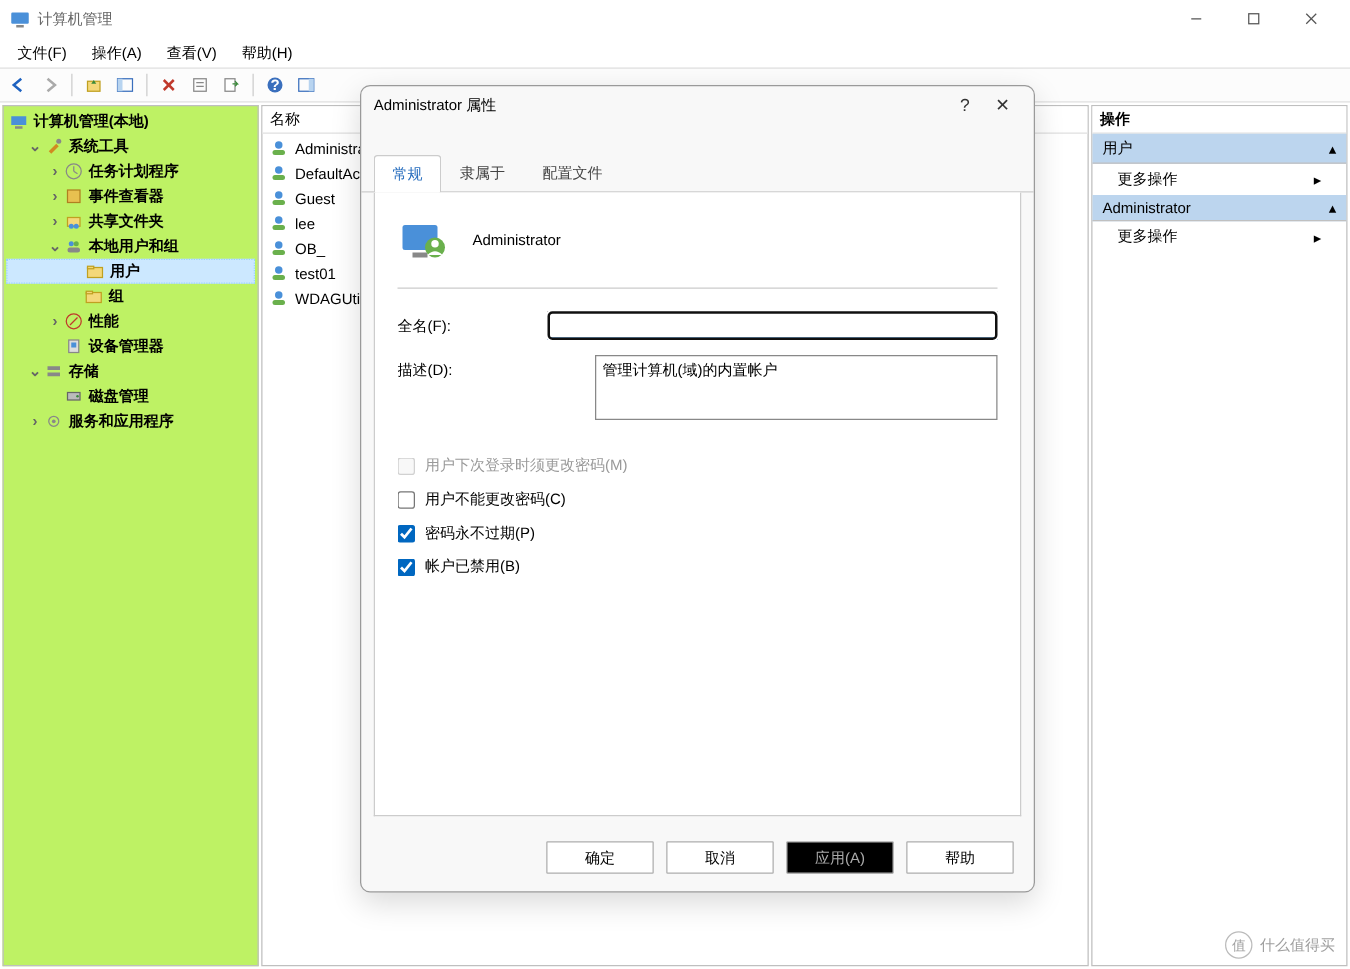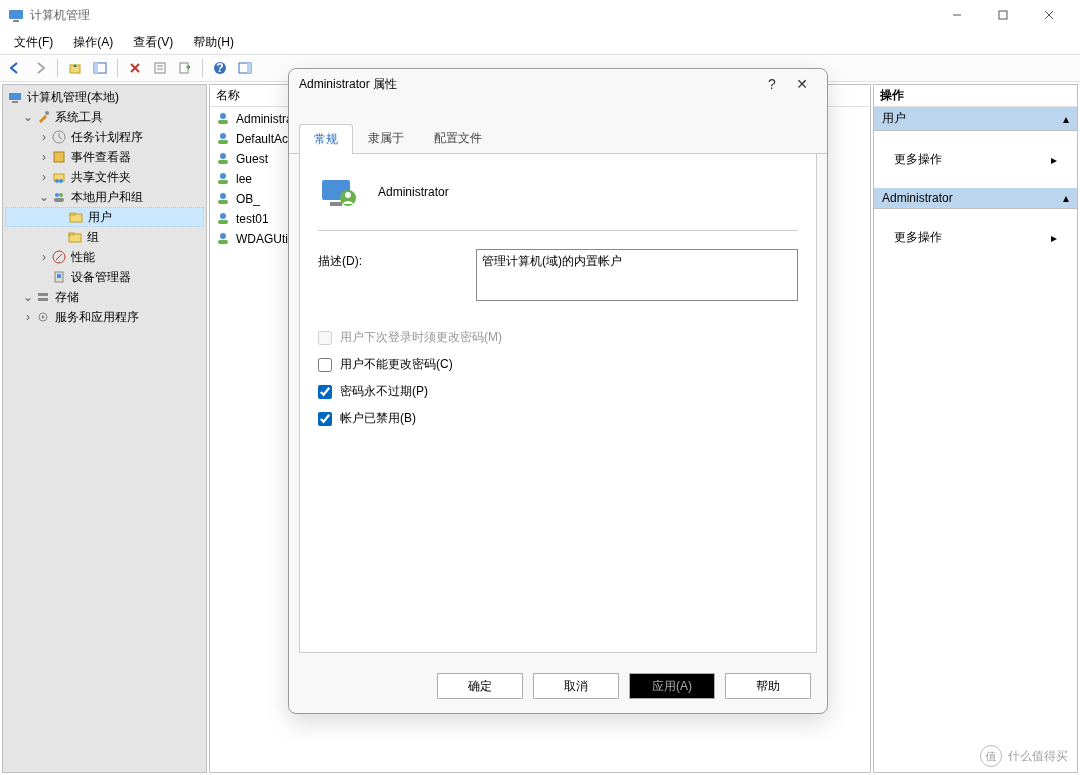--- a/index.html
+++ b/index.html
@@ -11,39 +11,39 @@
 .titlebar .winbtn { width: 46px; height: 30px; display: flex; align-items: center; justify-content: center; color: #555; }
 
 .menubar { height: 24px; display: flex; align-items: center; padding: 0 6px; gap: 4px; }
 .menubar .menuitem { padding: 2px 8px; cursor: default; }
 
 .toolbar { height: 28px; display: flex; align-items: center; padding: 0 4px; gap: 3px; border-top: 1px solid #e0e0e0; border-bottom: 1px solid #e0e0e0; background: #fcfcfc; }
 .toolbar .tbtn { width: 22px; height: 22px; display: flex; align-items: center; justify-content: center; border: 1px solid transparent; }
 .toolbar .sep { width: 1px; height: 18px; background: #ccc; margin: 0 3px; }
 
 .main { position: absolute; top: 82px; left: 0; right: 0; bottom: 0; display: flex; height: calc(100% - 82px); }
-.tree-panel { width: 205px; border: 1px solid #bfbfbf; margin: 2px 0 2px 2px; overflow: auto; background: #e5e5e5; }
+.tree-panel { width: 205px; border: 1px solid #bfbfbf; margin: 2px 0 2px 2px; overflow: auto; background: #bef264; font-weight: bold; }
 .tree { padding: 2px; }
 .tree-node { display: flex; align-items: center; height: 20px; padding-left: 2px; cursor: default; white-space: nowrap; }
 .tree-node.selected { background: #cce8ff; border: 1px dotted #99d1ff; }
 .tree-node .expander { width: 14px; display: inline-flex; justify-content: center; color: #666; }
 .tree-node .node-icon { width: 16px; height: 16px; margin-right: 4px; display: inline-flex; align-items: center; justify-content: center; }
 .indent-1 { padding-left: 16px; } .indent-2 { padding-left: 32px; } .indent-3 { padding-left: 48px; }
 
 .list-panel { flex: 1; border: 1px solid #bfbfbf; margin: 2px; background: #fff; overflow: hidden; }
 .list-header { height: 22px; border-bottom: 1px solid #e0e0e0; display: flex; align-items: center; padding: 0 6px; background: #fff; }
 .list-header .col { font-weight: normal; }
 .list-body { padding: 2px; }
 .list-item { display: flex; align-items: center; height: 20px; padding: 0 4px; }
 .list-item .item-icon { width: 16px; height: 16px; margin-right: 4px; display: inline-flex; }
 
 .actions-panel { width: 205px; border: 1px solid #bfbfbf; margin: 2px 2px 2px 0; background: #fff; }
 .actions-header { height: 22px; background: #fff; border-bottom: 1px solid #e0e0e0; padding: 0 6px; display: flex; align-items: center; font-weight: bold; }
 .actions-section-head { background: #bcd5ee; padding: 3px 8px; display: flex; align-items: center; justify-content: space-between; border-bottom: 1px solid #c0c0c0; }
-.actions-row { padding: 20px 20px; display: flex; align-items: center; justify-content: space-between; cursor: default; }
+.actions-row { padding: 4px 20px; display: flex; align-items: center; justify-content: space-between; cursor: default; }
 
 
 .dialog { position: absolute; left: 288px; top: 68px; width: 540px; height: 646px; background: #f8f8f8; border: 1px solid #9a9a9a; border-radius: 8px; box-shadow: 0 8px 24px rgba(0,0,0,0.15); display: flex; flex-direction: column; }
 .dialog-titlebar { height: 30px; display: flex; align-items: center; padding: 0 10px; }
 .dialog-titlebar .title { flex: 1; }
 .dialog-titlebar .dbtn { width: 30px; height: 24px; display: flex; align-items: center; justify-content: center; font-size: 14px; color: #333; }
 
 .tabs { display: flex; border-bottom: 1px solid #ccc; padding: 0 10px; margin-top: 24px; }
 .tab { padding: 6px 14px; border: 1px solid transparent; border-bottom: none; cursor: default; color: #444; }
 .tab.active { background: #fff; border-color: #ccc; border-radius: 3px 3px 0 0; position: relative; top: 1px; color: #2a6fbf; }
@@ -276,20 +276,30 @@
       </div>
       <div class="tree-node indent-1">
         <span class="expander">⌄</span>
         <span class="node-icon">
             <svg width="14" height="14">
               <rect x="2" y="3" width="10" height="3" fill="#888"></rect>
               <rect x="2" y="8" width="10" height="3" fill="#888"></rect>
             </svg>
           </span>
         <span>存储</span>
+      </div>
+      <div class="tree-node indent-2">
+        <span class="expander"></span>
+        <span class="node-icon">
+            <svg width="14" height="14">
+              <rect x="2" y="4" width="10" height="6" fill="#bbb" stroke="#666"></rect>
+              <circle cx="10" cy="7" r="1" fill="#3a8a3a"></circle>
+            </svg>
+          </span>
+        <span>磁盘管理</span>
       </div>
       <div class="tree-node indent-1">
         <span class="expander">›</span>
         <span class="node-icon">
             <svg width="14" height="14">
               <circle cx="7" cy="7" r="4" fill="none" stroke="#888"></circle>
               <circle cx="7" cy="7" r="1.5" fill="#888"></circle>
             </svg>
           </span>
         <span>服务和应用程序</span>
@@ -408,20 +418,24 @@
             <rect x="12" y="30" width="12" height="4" fill="#888"></rect>
             <circle cx="30" cy="26" r="8" fill="#6ab04c"></circle>
             <circle cx="30" cy="23" r="3" fill="#fff"></circle>
             <path d="M24 32 q6 -6 12 0" fill="#fff"></path>
           </svg>
       </span>
       <span>Administrator</span>
     </div>
     <div class="hr"></div>
 
+    <div class="form-row">
+      <span class="lbl">全名(F):</span>
+      <input type="text" style="border-width: 1px 1px 2px; border-style: solid; border-color: rgb(136, 136, 136) rgb(136, 136, 136) rgb(0, 103, 192); border-image: initial;" autofocus="" value="">
+    </div>
     <div class="form-row">
       <span class="lbl">描述(D):</span>
       <textarea style="">管理计算机(域)的内置帐户</textarea>
     </div>
 
     <div class="checks">
       <label class="check-row disabled">
         <input type="checkbox" disabled="" style="">
         <span>用户下次登录时须更改密码(M)</span>
       </label>

